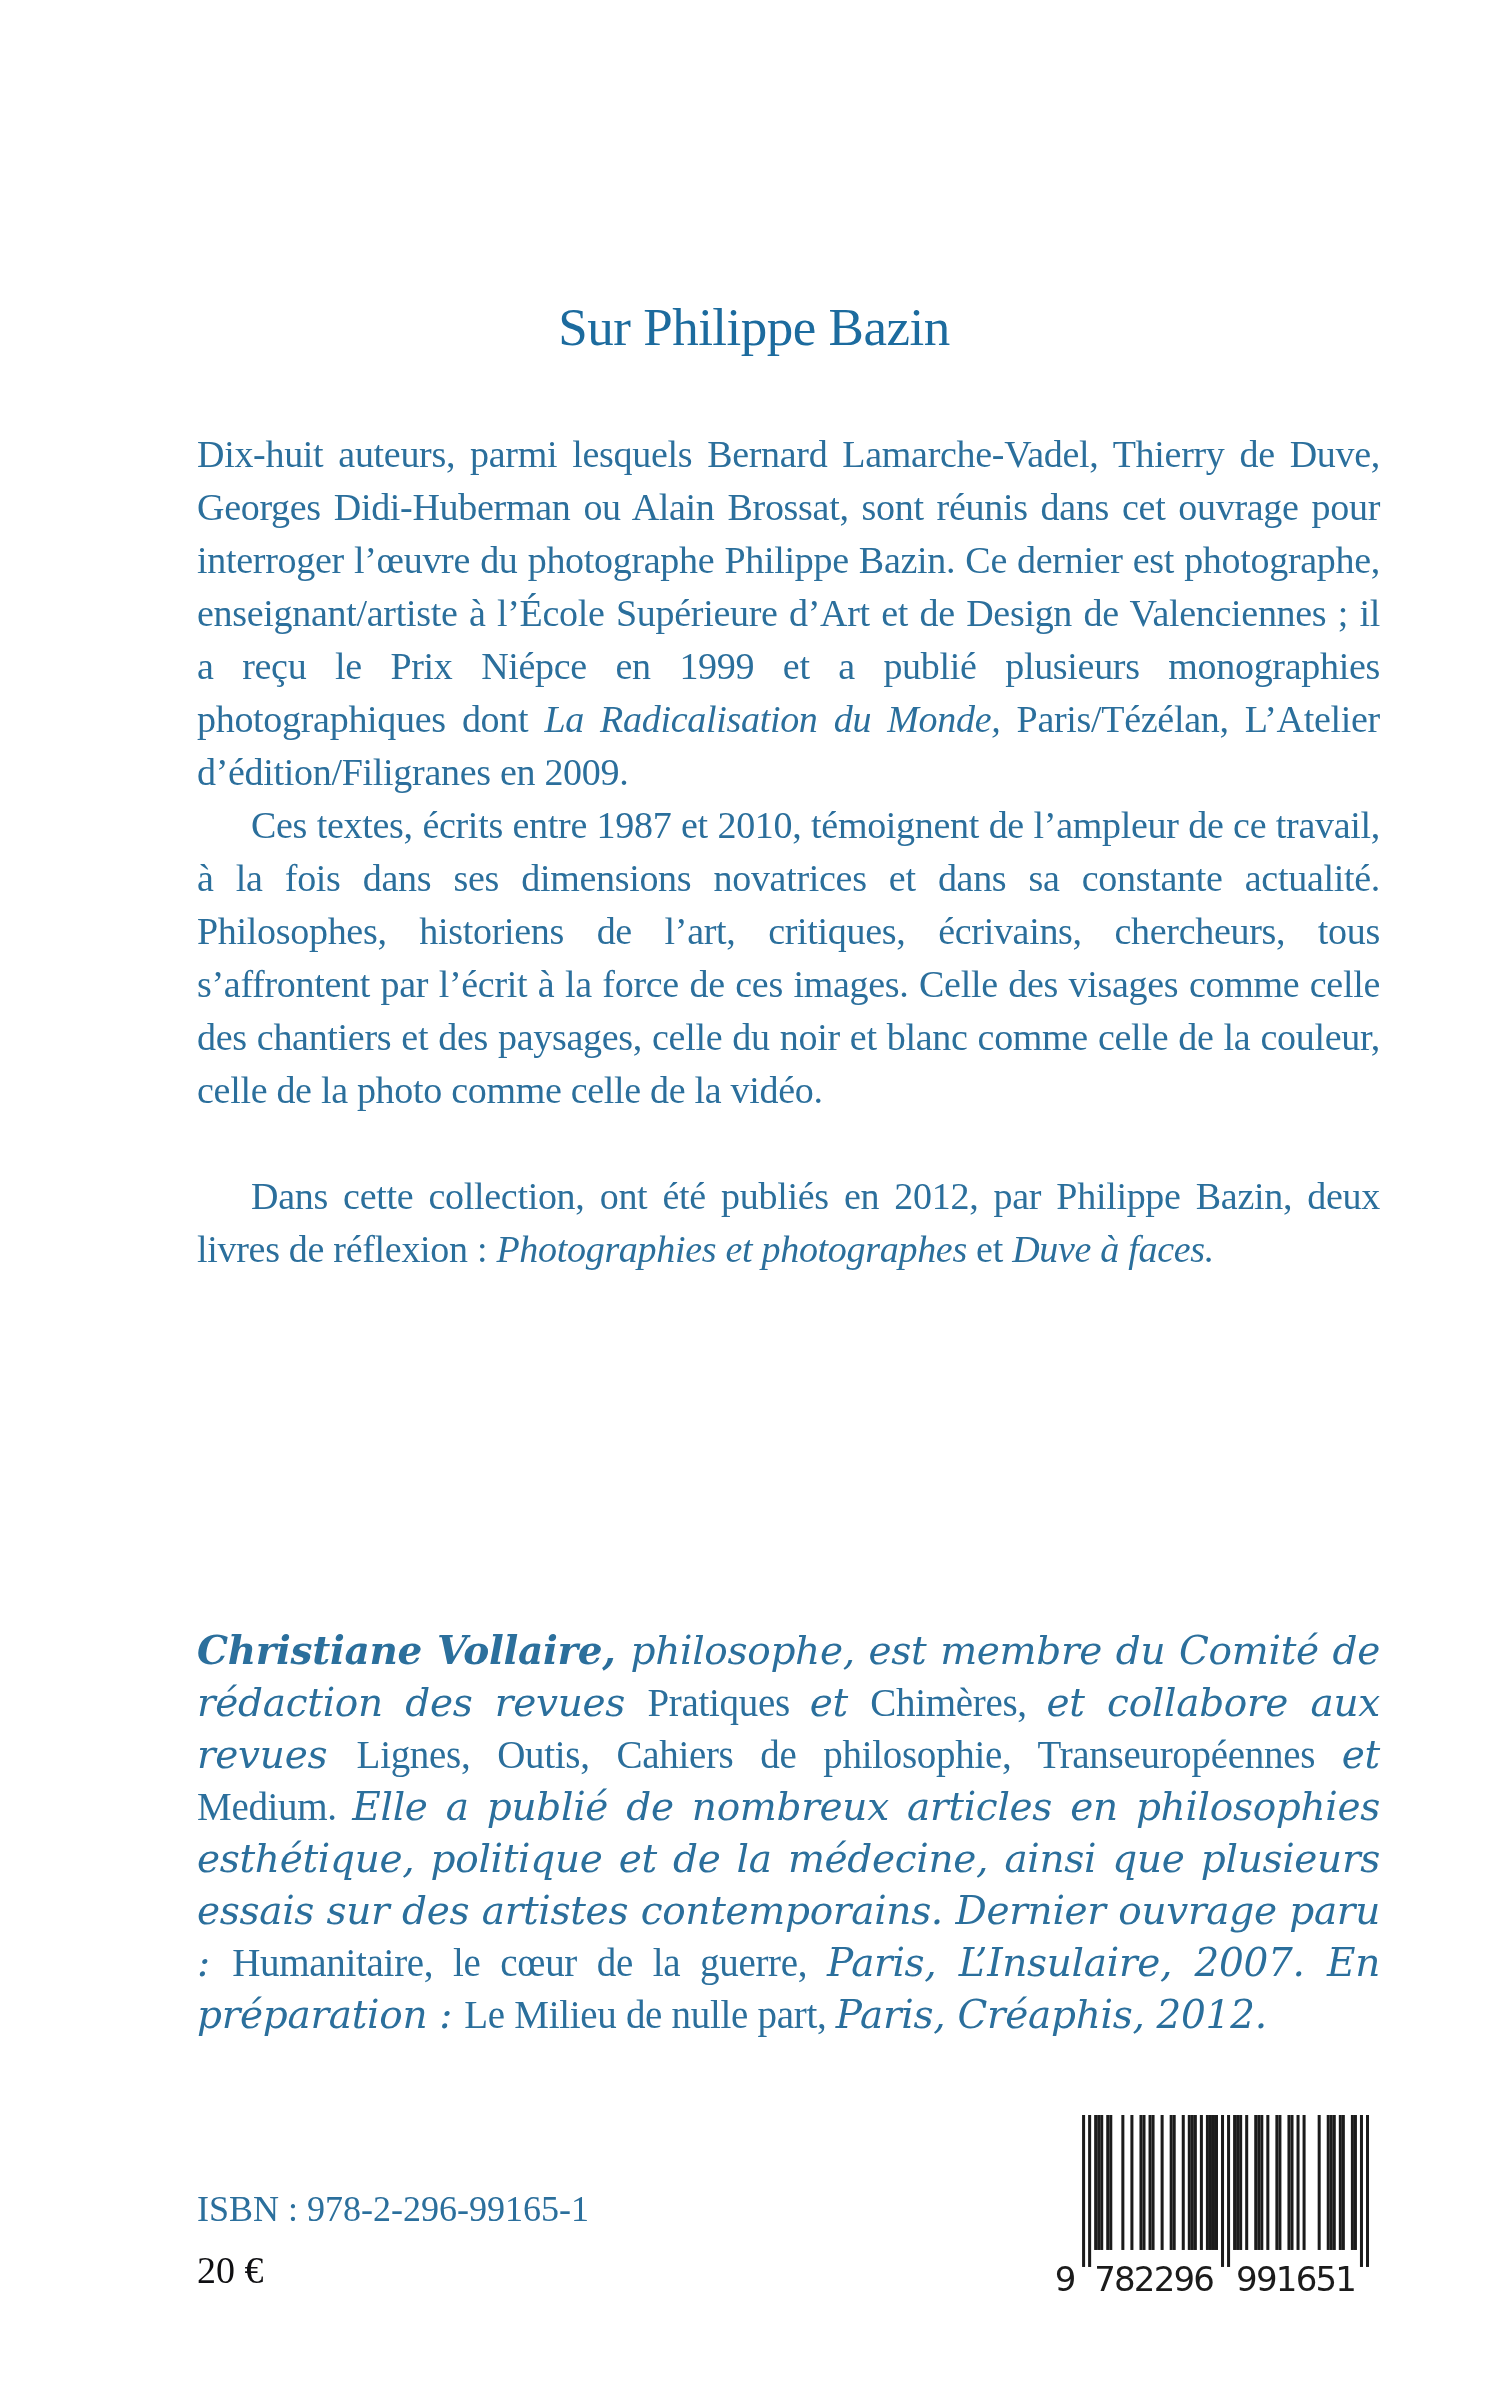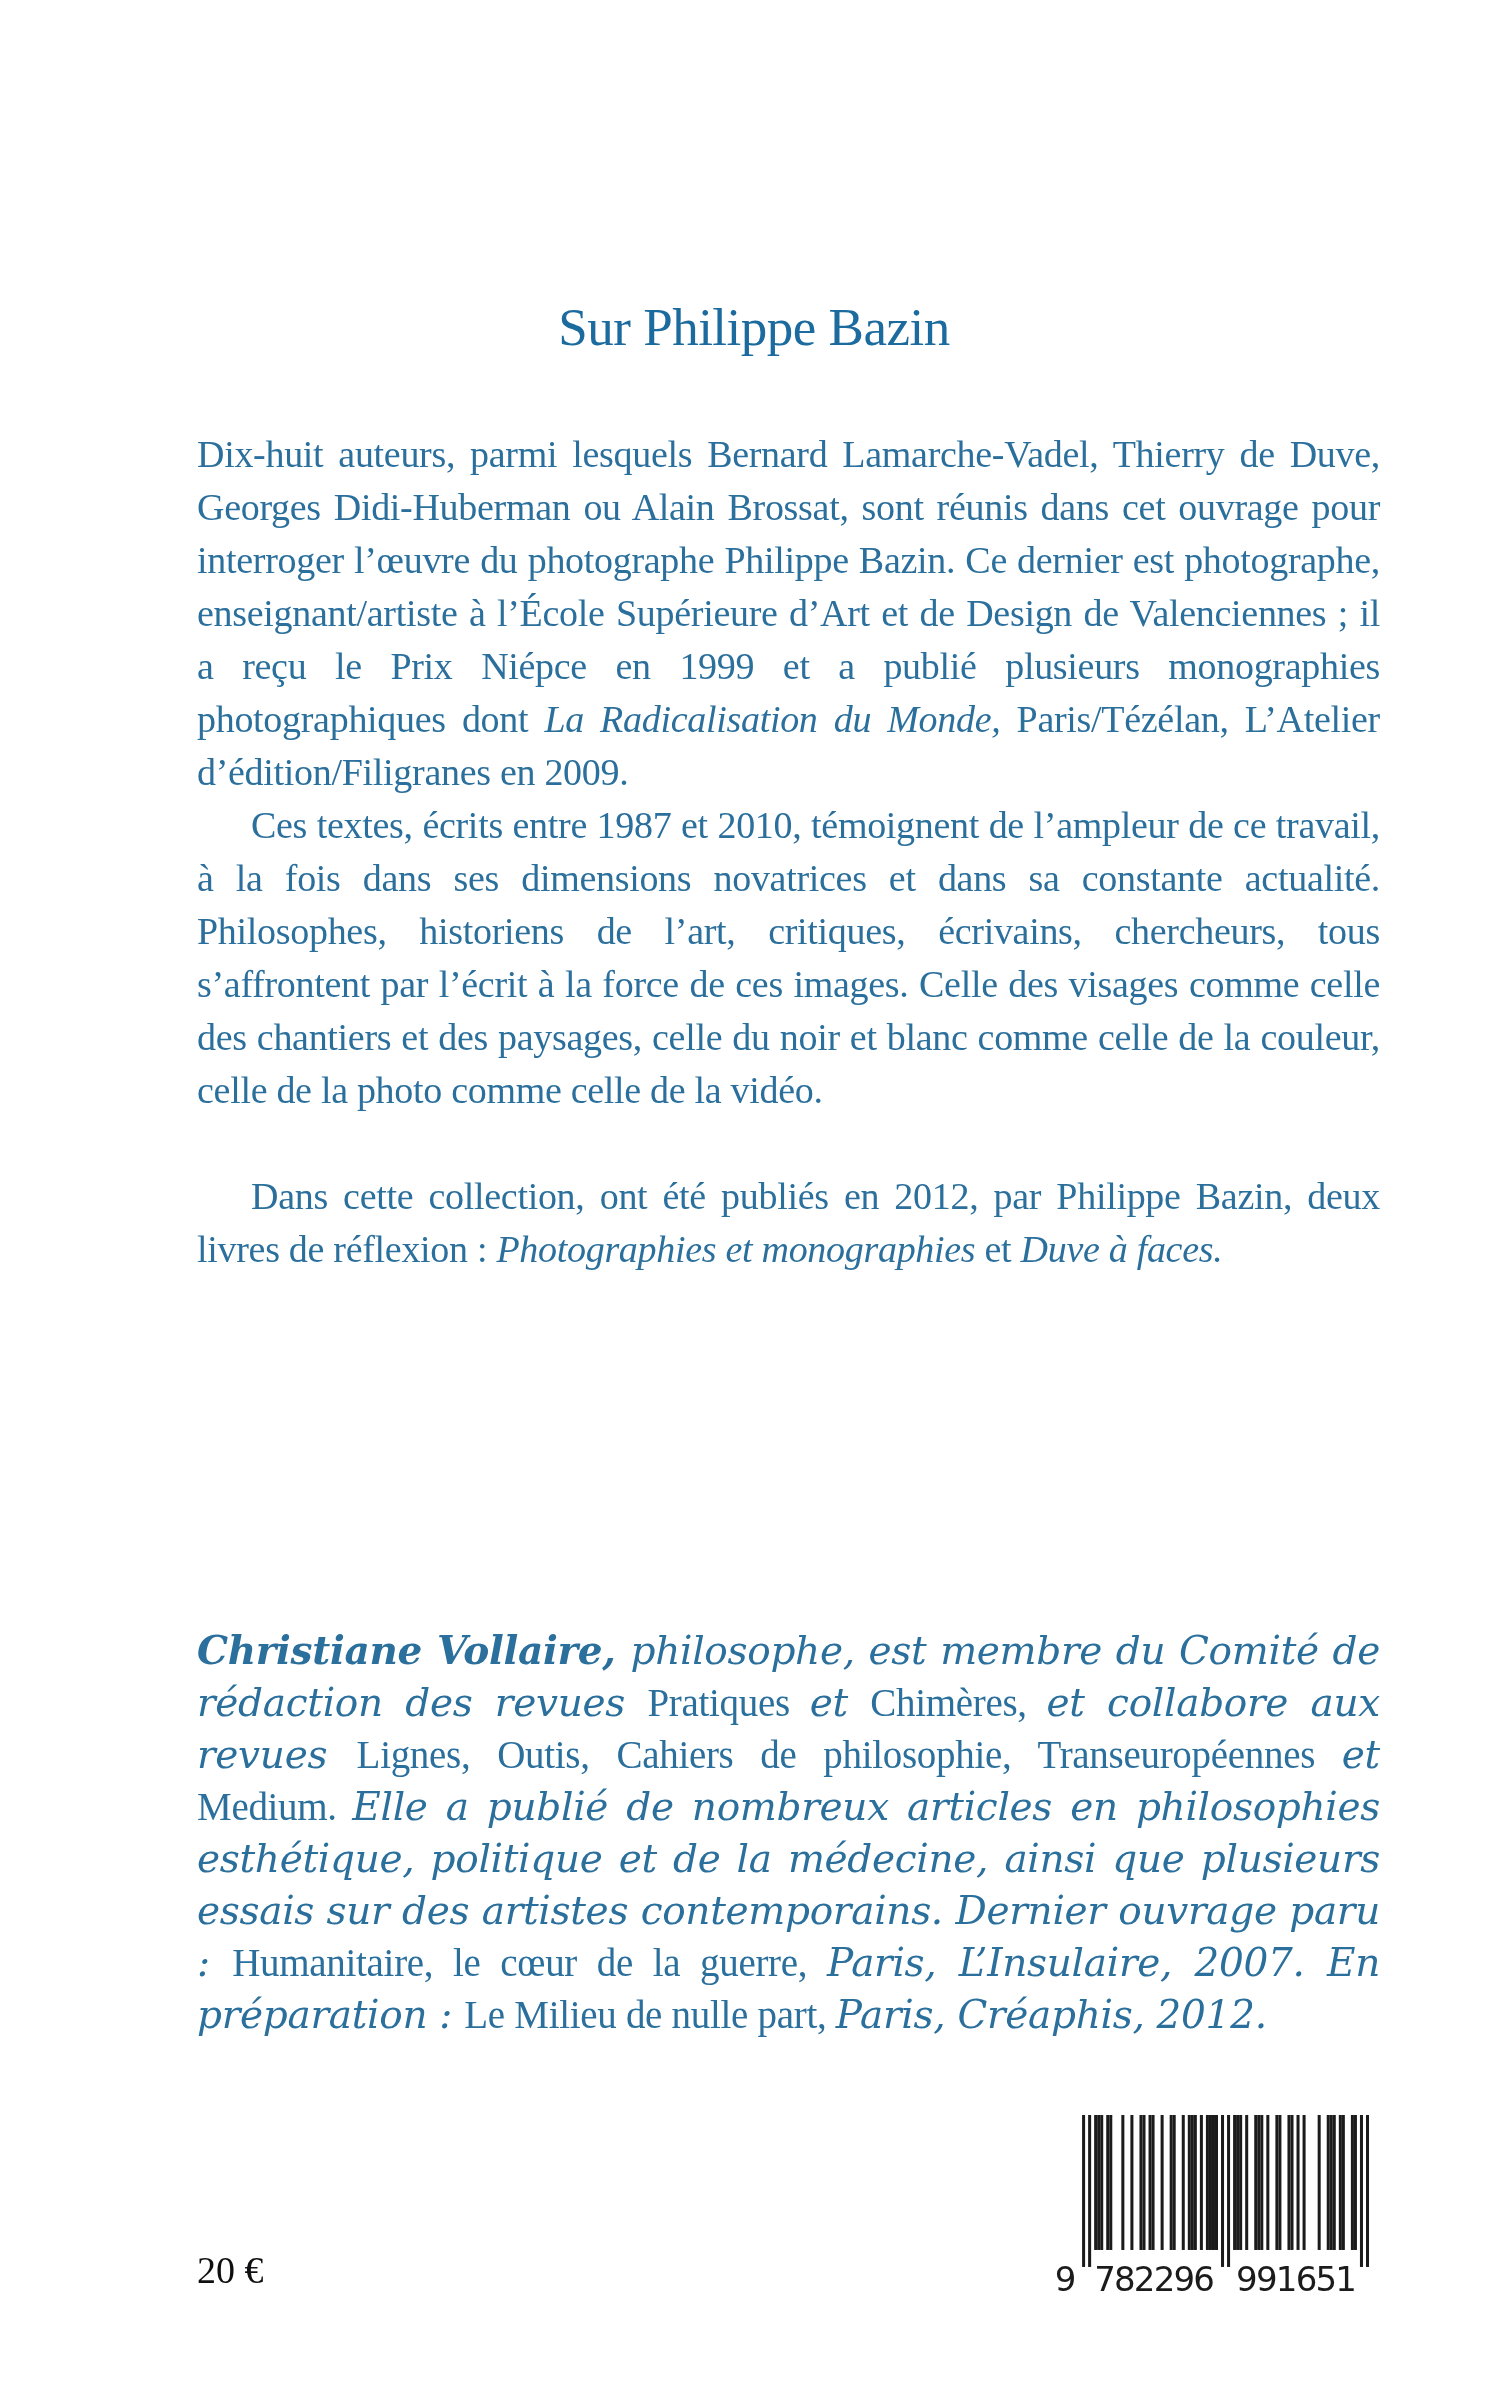--- a/index.html
+++ b/index.html
@@ -74,25 +74,26 @@
 <body>
 
 <div class="page">
 
 
   <h2 class="book-subtitle">Sur Philippe Bazin</h2>
 
   <section class="synopsis">
     <p><span class="seg-roman">Dix-huit auteurs, parmi lesquels Bernard Lamarche-Vadel, Thierry de Duve, Georges Didi-Huberman ou Alain Brossat, sont réunis dans cet ouvrage pour interroger l’œuvre du photographe Philippe Bazin. Ce dernier est photographe, enseignant/artiste à l’École Supérieure d’Art et de Design de Valenciennes ; il a reçu le Prix Niépce en 1999 et a publié plusieurs monographies photographiques dont </span><span class="seg-italic">La Radicalisation du Monde,</span><span class="seg-roman"> Paris/Tézélan, L’Atelier d’édition/Filigranes en 2009.</span></p>
     <p class="indent"><span class="seg-roman">Ces textes, écrits entre 1987 et 2010, témoignent de l’ampleur de ce travail, à la fois dans ses dimensions novatrices et dans sa constante actualité. Philosophes, historiens de l’art, critiques, écrivains, chercheurs, tous s’affrontent par l’écrit à la force de ces images. Celle des visages comme celle des chantiers et des paysages, celle du noir et blanc comme celle de la couleur, celle de la photo comme celle de la vidéo.</span></p>
-    <p class="indent gap"><span class="seg-roman">Dans cette collection, ont été publiés en 2012, par Philippe Bazin, deux livres de réflexion : </span><span class="seg-italic">Photographies et monographies</span><span class="seg-roman"> et </span><span class="seg-italic">Duve à faces.</span></p>
+    <p class="indent gap"><span class="seg-roman">Dans cette collection, ont été publiés en 2012, par Philippe Bazin, deux livres de réflexion : </span><span class="seg-italic">Photographies et photographes</span><span class="seg-roman"> et </span><span class="seg-italic">Duve à faces.</span></p>
   </section>
 
   <section class="bio"><span class="seg-bold-italic">Christiane Vollaire, </span><span class="seg-italic">philosophe, est membre du Comité de rédaction des revues </span><span class="seg-roman">Pratiques </span><span class="seg-italic">et </span><span class="seg-roman">Chimères, </span><span class="seg-italic">et collabore aux revues </span><span class="seg-roman">Lignes, Outis, Cahiers de philosophie, Transeuropéennes </span><span class="seg-italic">et </span><span class="seg-roman">Medium. </span><span class="seg-italic">Elle a publié de nombreux articles en philosophies esthétique, politique et de la médecine, ainsi que plusieurs essais sur des artistes contemporains. Dernier ouvrage paru : </span><span class="seg-roman">Humanitaire, le cœur de la guerre, </span><span class="seg-italic">Paris, L’Insulaire, 2007. En préparation : </span><span class="seg-roman">Le Milieu de nulle part, </span><span class="seg-italic">Paris, Créaphis, 2012.</span></section>
 
+  <div class="isbn">ISBN : 978-2-296-99165-1</div>
 
   <div class="price">20 €</div>
 
   <div class="barcode">
     <svg id="barcode-svg" viewBox="0 0 346 196" xmlns="http://www.w3.org/2000/svg">
         <rect x="38.0" y="0" width="3.2" height="161" fill="#1b1b1b"></rect>
         <rect x="44.4" y="0" width="3.2" height="161" fill="#1b1b1b"></rect>
         <rect x="50.8" y="0" width="3.2" height="143" fill="#1b1b1b"></rect>
         <rect x="54.0" y="0" width="3.2" height="143" fill="#1b1b1b"></rect>
         <rect x="57.2" y="0" width="3.2" height="143" fill="#1b1b1b"></rect>

